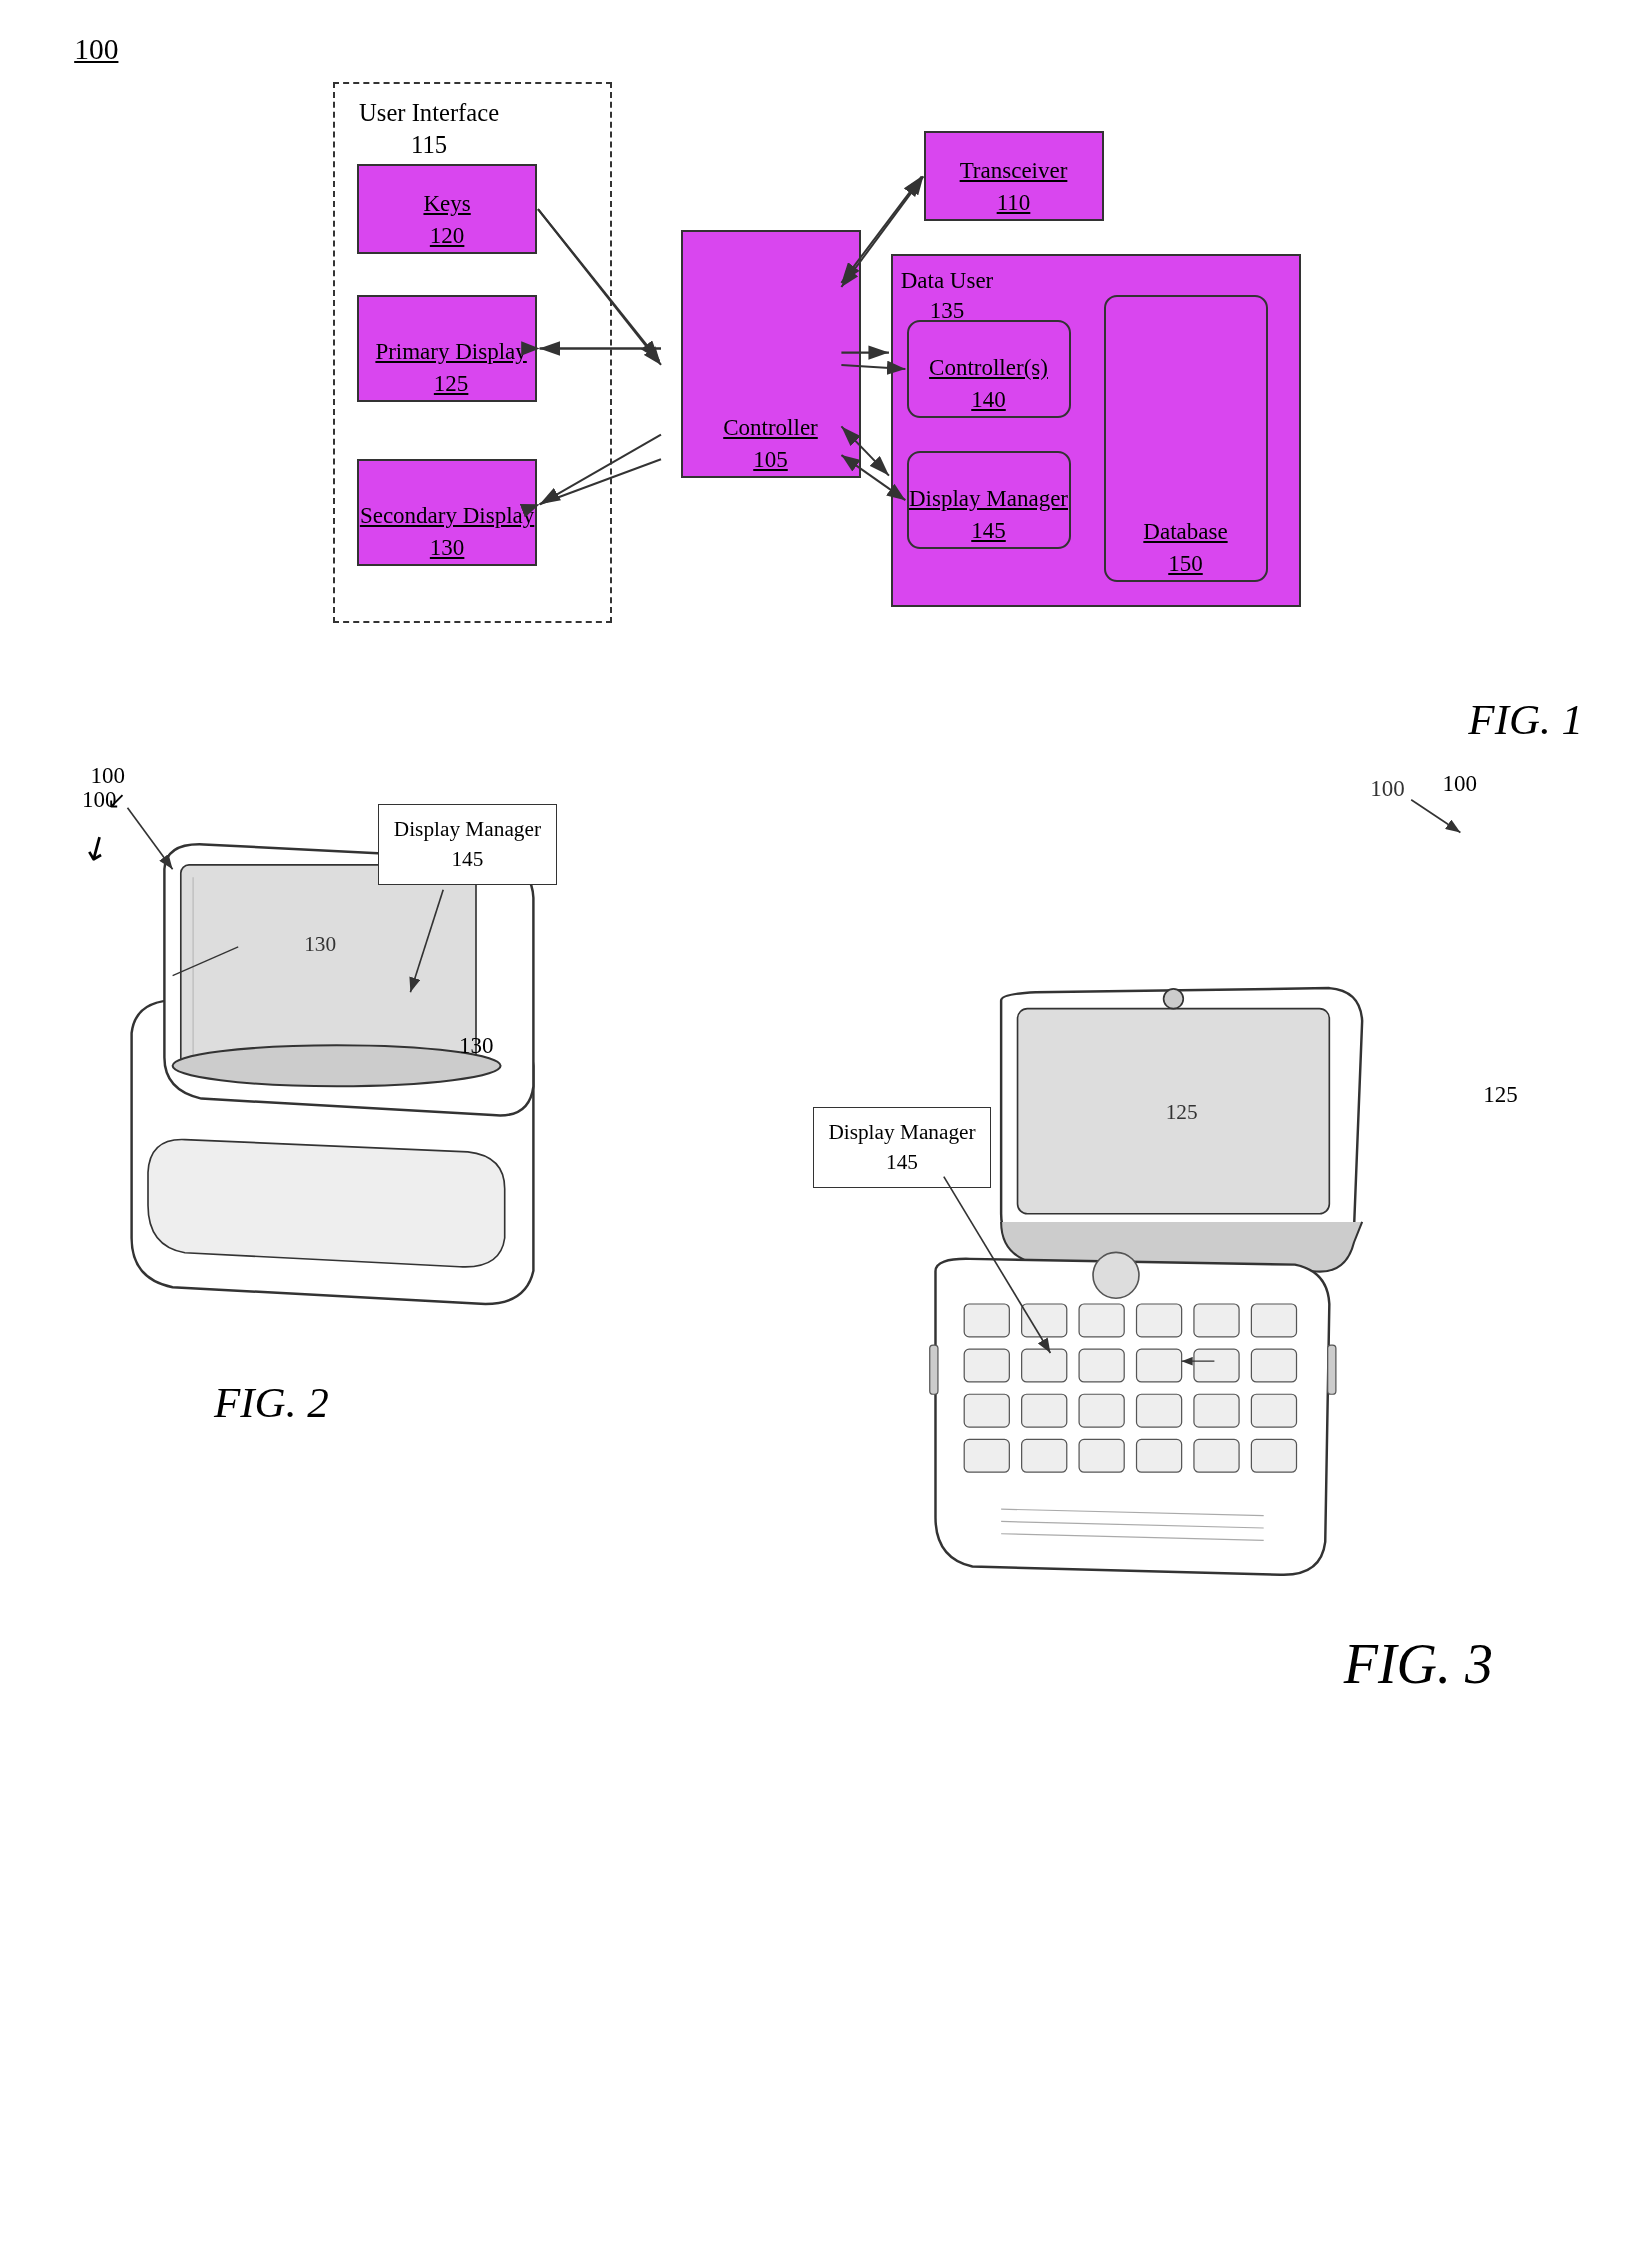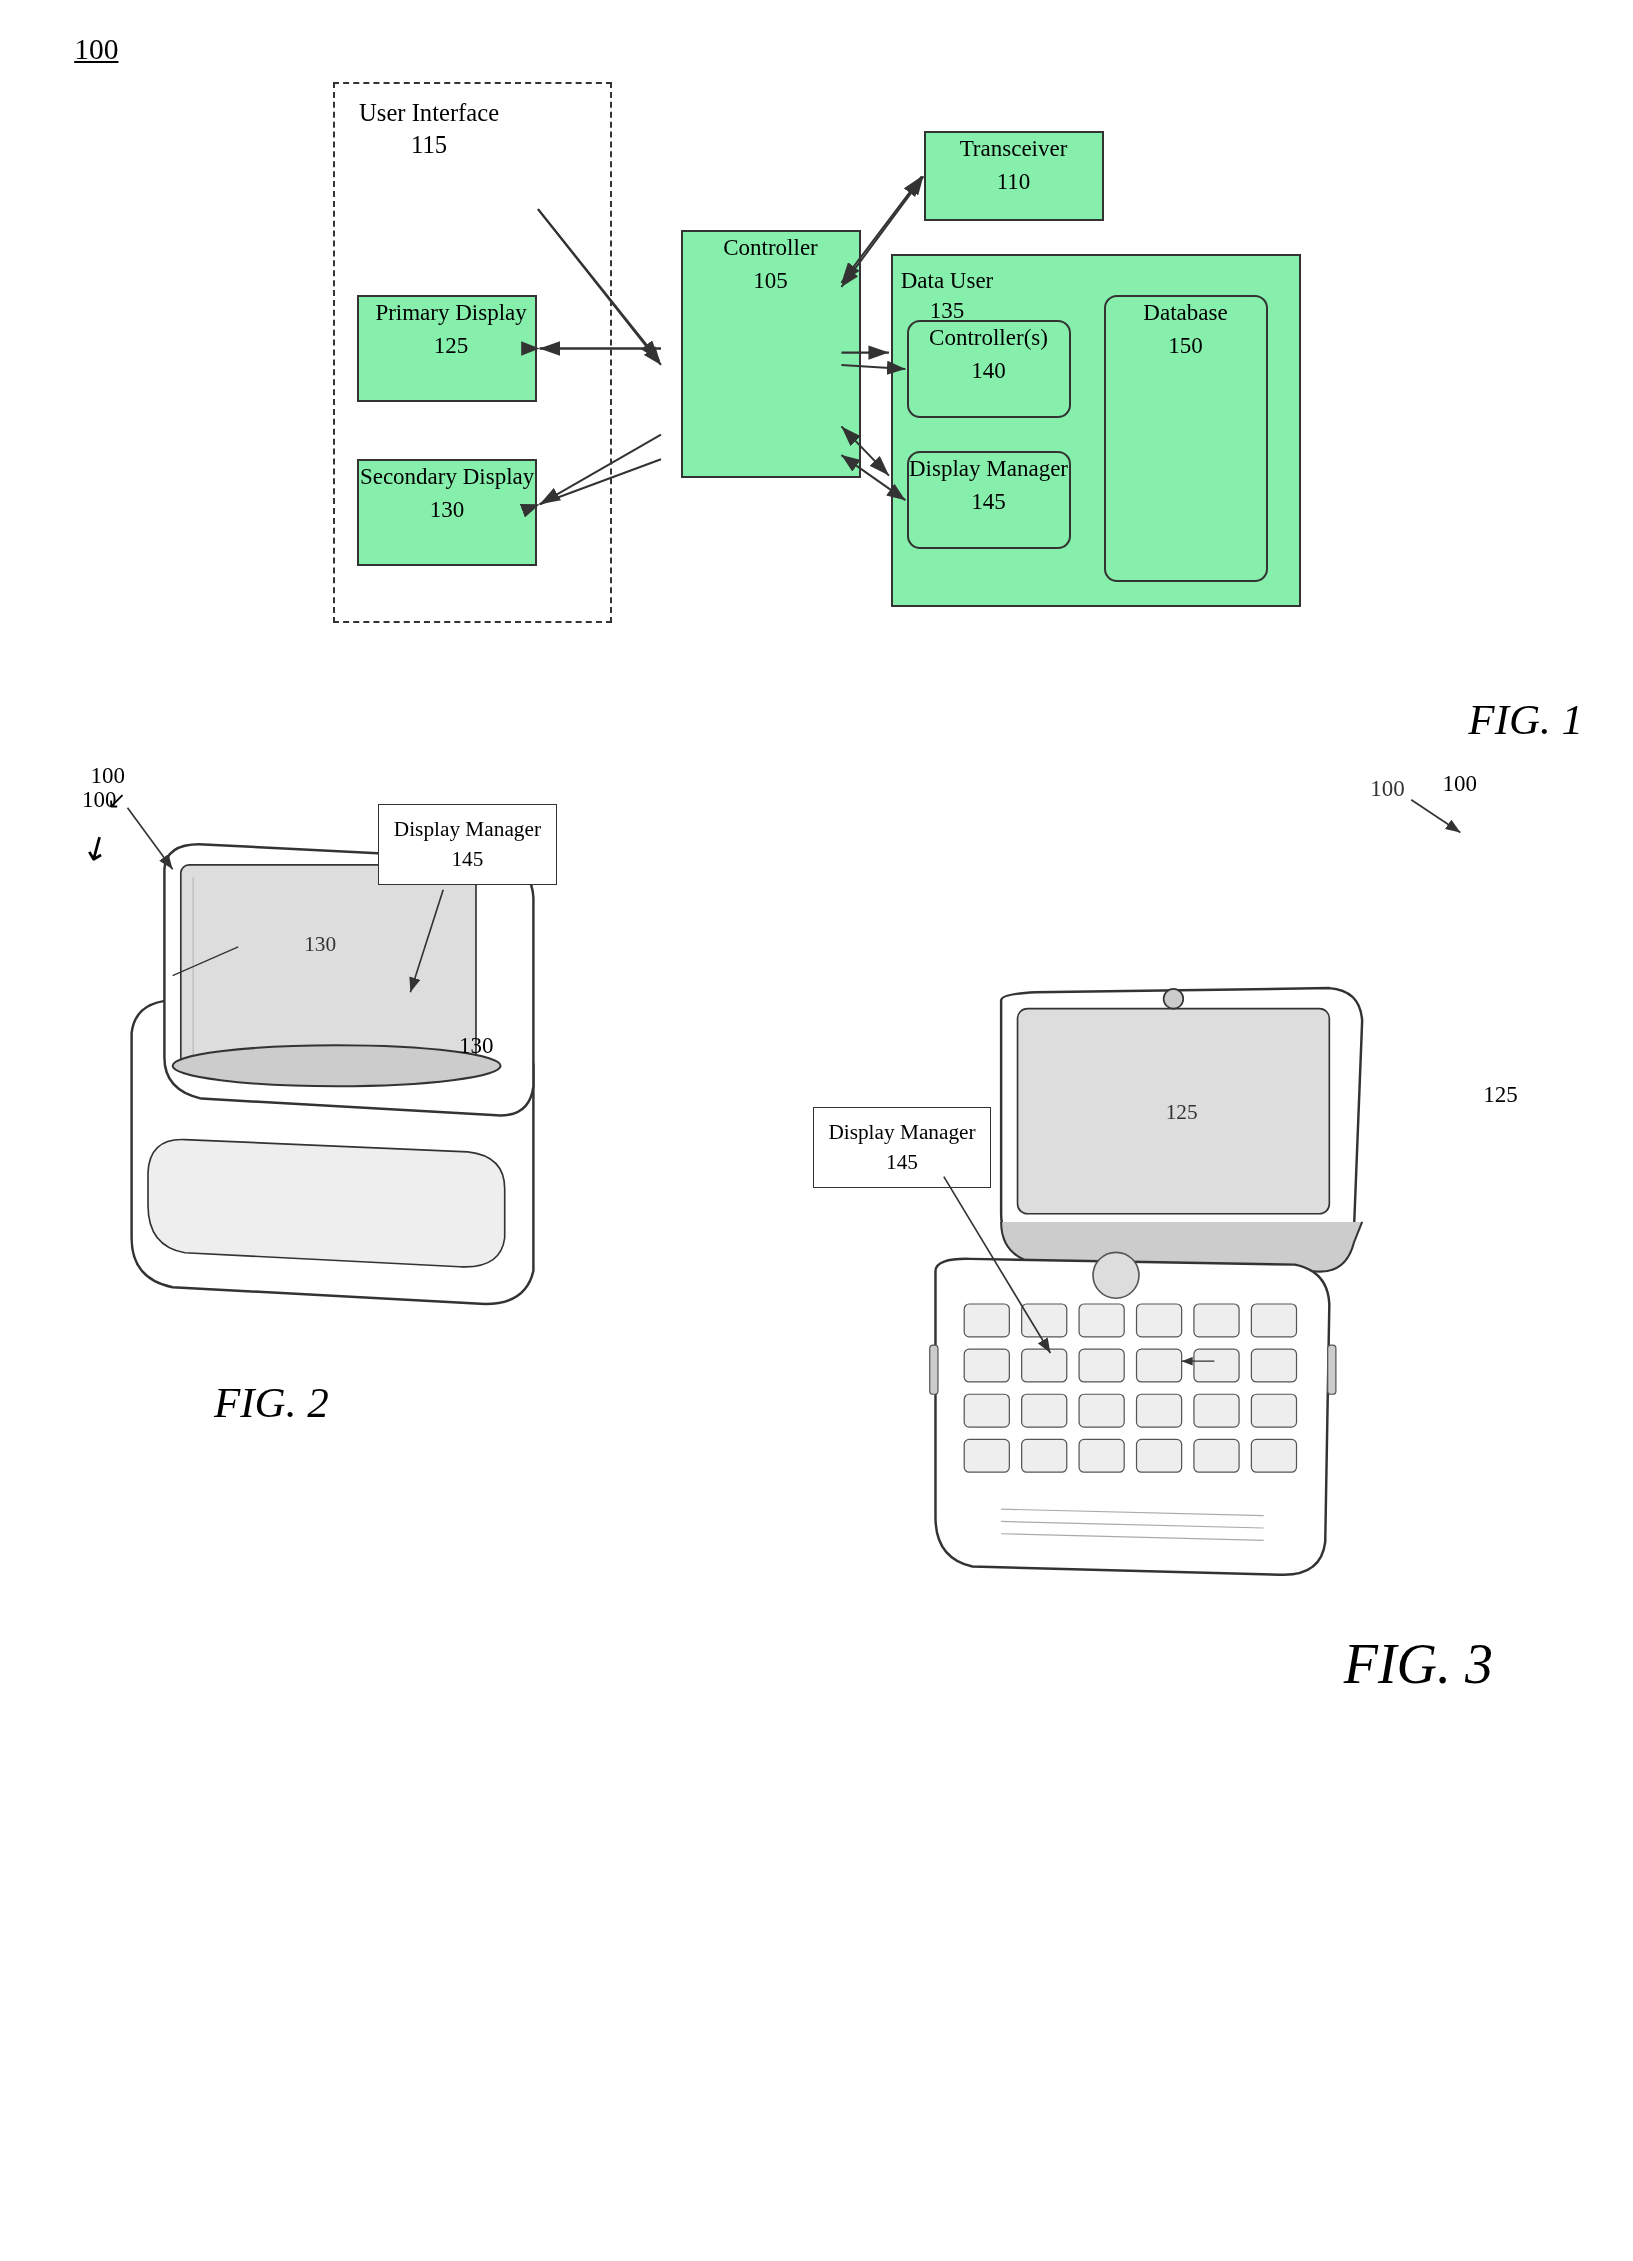--- a/index.html
+++ b/index.html
@@ -50,28 +50,29 @@
       top: 12.3px;
       text-align: center;
       font-size: 24.6px;
       line-height: 1.3;
     }
 
     
     .box {
       position: absolute;
       border: 2.1px solid #333;
-      background: #86efac;
+      background: #d946ef;
       display: flex;
       flex-direction: column;
       align-items: center;
-      justify-content: flex-start;
+      justify-content: flex-end;
       text-align: center;
       font-size: 23px;
       line-height: 1.4;
+      text-decoration: underline;
     }
 
     .box-rounded {
       border-radius: 13px;
     }
 
     
     .keys-box {
       left: 24.6px;
       top: 82px;
@@ -226,20 +227,24 @@
 
   <div class="diagram-area">
 
     <div class="ui-dashed-box">
       <div class="ui-label">
         <span>User Interface</span><br>
         <span>115</span>
       </div>
     </div>
 
+    <div class="box keys-box">
+      <span>Keys</span>
+      <span>120</span>
+    </div>
 
     <div class="box primary-display-box">
       <span>Primary Display</span>
       <span>125</span>
     </div>
 
     <div class="box secondary-display-box">
       <span>Secondary Display</span>
       <span>130</span>
     </div>

